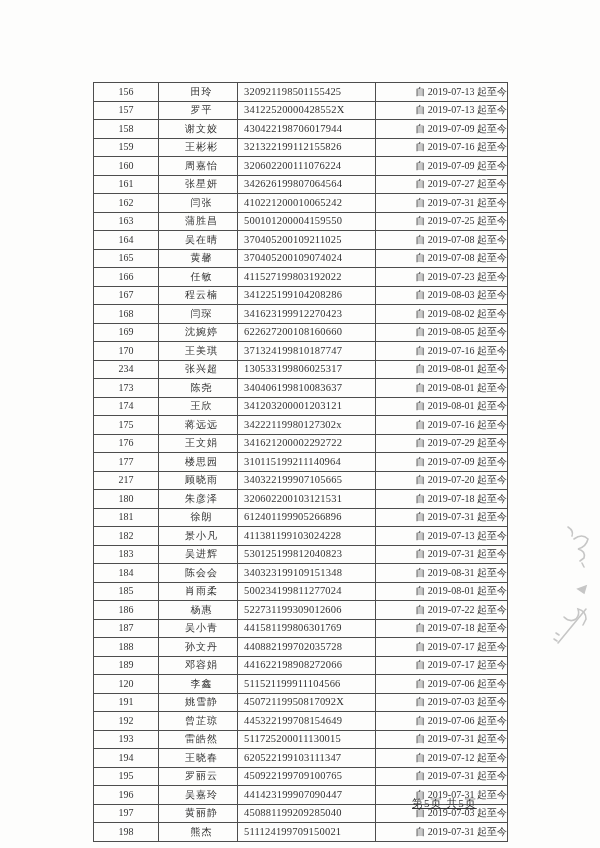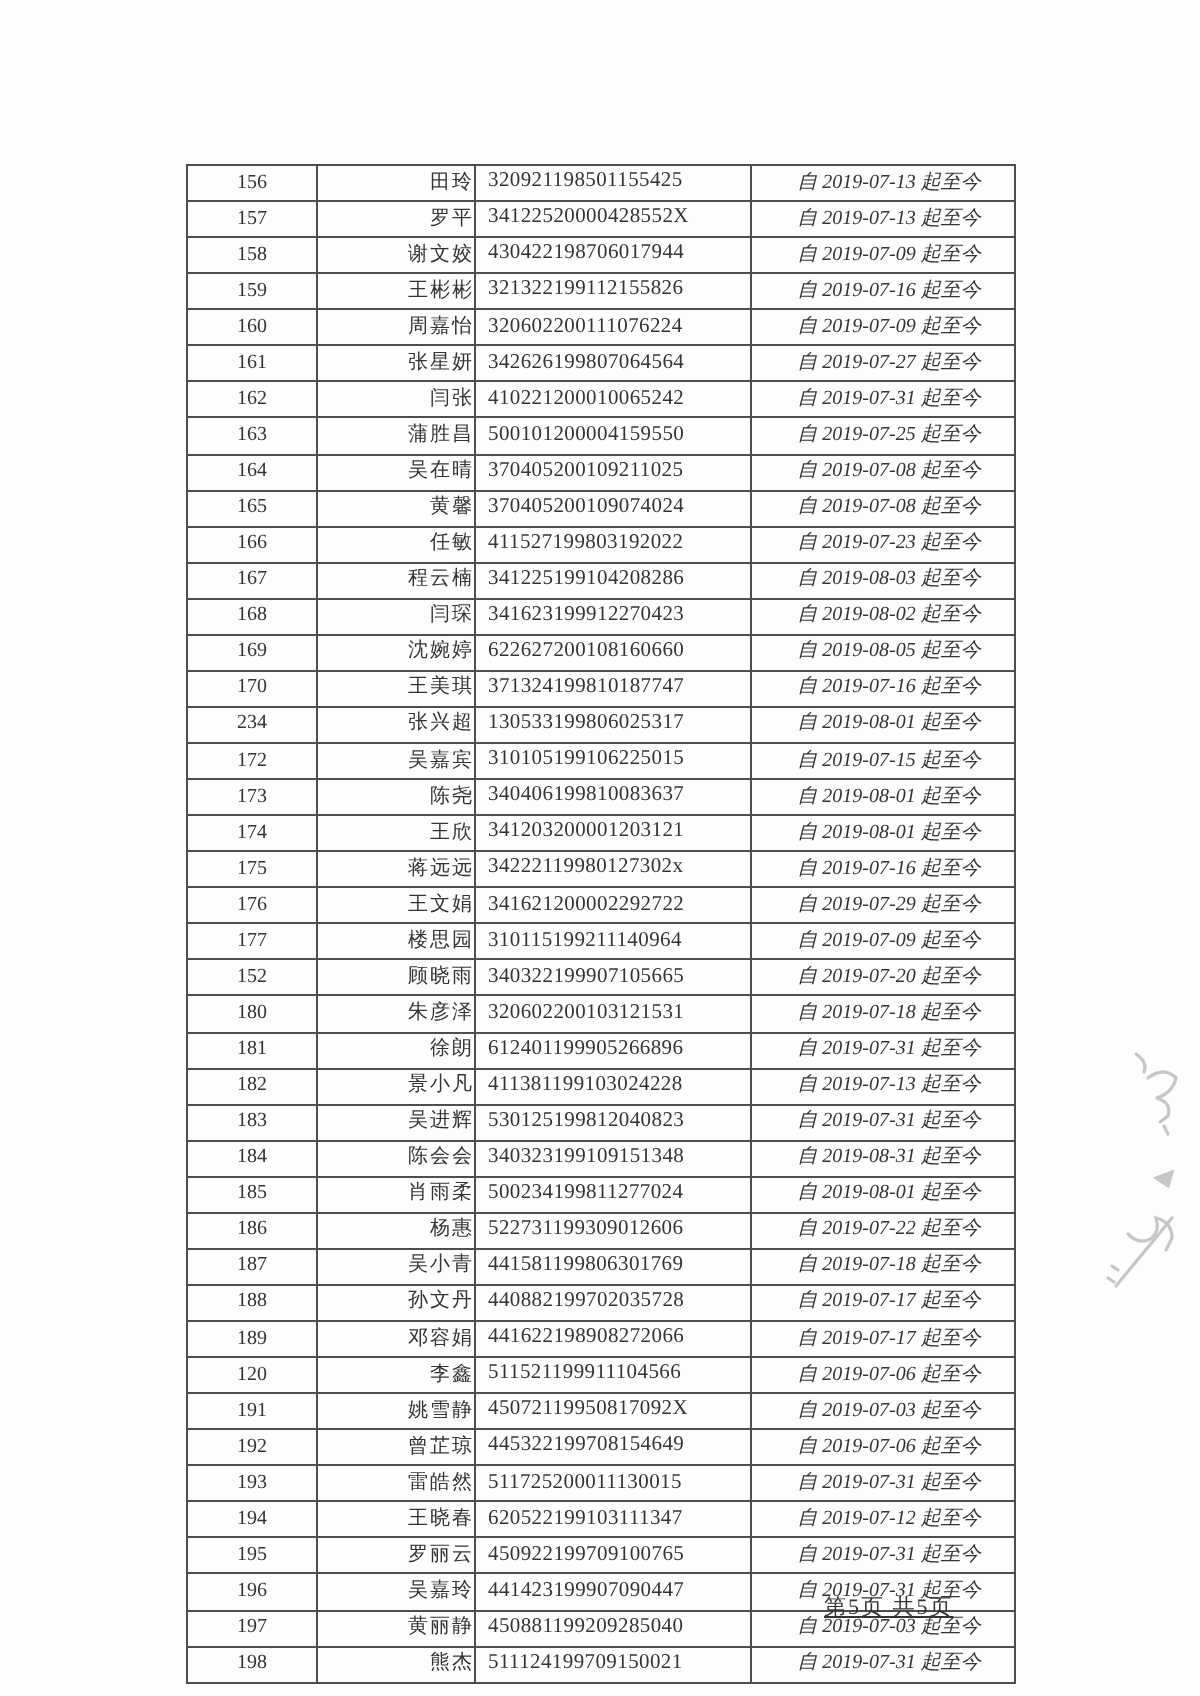--- a/index.html
+++ b/index.html
@@ -26,23 +26,23 @@
     line-height:1;
     white-space:nowrap;
     overflow:hidden;
     color:#333;
   }
   .roster-table col.c-no{width:65px;}
   .roster-table col.c-name{width:79px;}
   .roster-table col.c-id{width:138px;}
   .roster-table col.c-period{width:132px;}
   td.cell-no{text-align:center;}
-  td.cell-name{text-align:right;padding-left:7px;letter-spacing:1px;}
+  td.cell-name{text-align:center;padding-left:7px;letter-spacing:1px;}
   td.cell-id{text-align:left;padding-left:6px;font-size:10.5px;letter-spacing:0.2px;}
-  td.cell-period{text-align:center;padding-left:6px;font-style:italic;}
+  td.cell-period{text-align:right;padding-left:6px;}
   .page-footer{
     position:absolute;left:412px;top:796px;
     font-size:11px;color:#333;letter-spacing:1px;text-decoration:underline;
   }
   .handwriting{
     position:absolute;left:540px;top:505px;width:60px;height:175px;
     pointer-events:none;
   }
 </style>
 </head>
@@ -148,26 +148,20 @@
       <td class="cell-id">371324199810187747</td>
       <td class="cell-period">自 2019-07-16 起至今</td>
     </tr>
         <tr>
       <td class="cell-no">234</td>
       <td class="cell-name">张兴超</td>
       <td class="cell-id">130533199806025317</td>
       <td class="cell-period">自 2019-08-01 起至今</td>
     </tr>
         <tr>
-      <td class="cell-no">172</td>
-      <td class="cell-name">吴嘉宾</td>
-      <td class="cell-id">310105199106225015</td>
-      <td class="cell-period">自 2019-07-15 起至今</td>
-    </tr>
-        <tr>
       <td class="cell-no">173</td>
       <td class="cell-name">陈尧</td>
       <td class="cell-id">340406199810083637</td>
       <td class="cell-period">自 2019-08-01 起至今</td>
     </tr>
         <tr>
       <td class="cell-no">174</td>
       <td class="cell-name">王欣</td>
       <td class="cell-id">341203200001203121</td>
       <td class="cell-period">自 2019-08-01 起至今</td>
@@ -184,21 +178,21 @@
       <td class="cell-id">341621200002292722</td>
       <td class="cell-period">自 2019-07-29 起至今</td>
     </tr>
         <tr>
       <td class="cell-no">177</td>
       <td class="cell-name">楼思园</td>
       <td class="cell-id">310115199211140964</td>
       <td class="cell-period">自 2019-07-09 起至今</td>
     </tr>
         <tr>
-      <td class="cell-no">152</td>
+      <td class="cell-no">217</td>
       <td class="cell-name">顾晓雨</td>
       <td class="cell-id">340322199907105665</td>
       <td class="cell-period">自 2019-07-20 起至今</td>
     </tr>
         <tr>
       <td class="cell-no">180</td>
       <td class="cell-name">朱彦泽</td>
       <td class="cell-id">320602200103121531</td>
       <td class="cell-period">自 2019-07-18 起至今</td>
     </tr>

